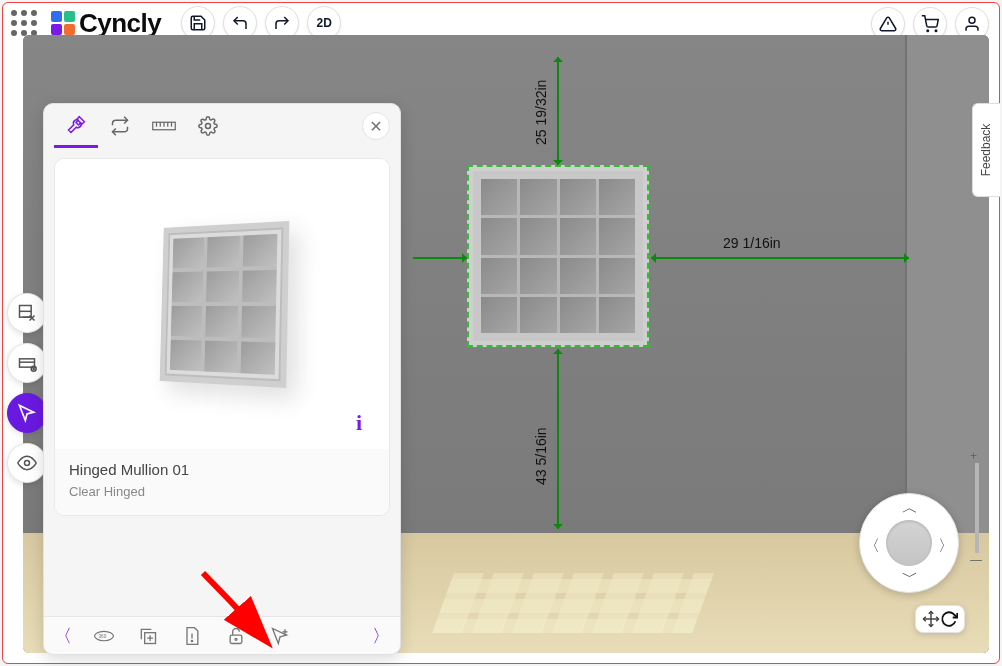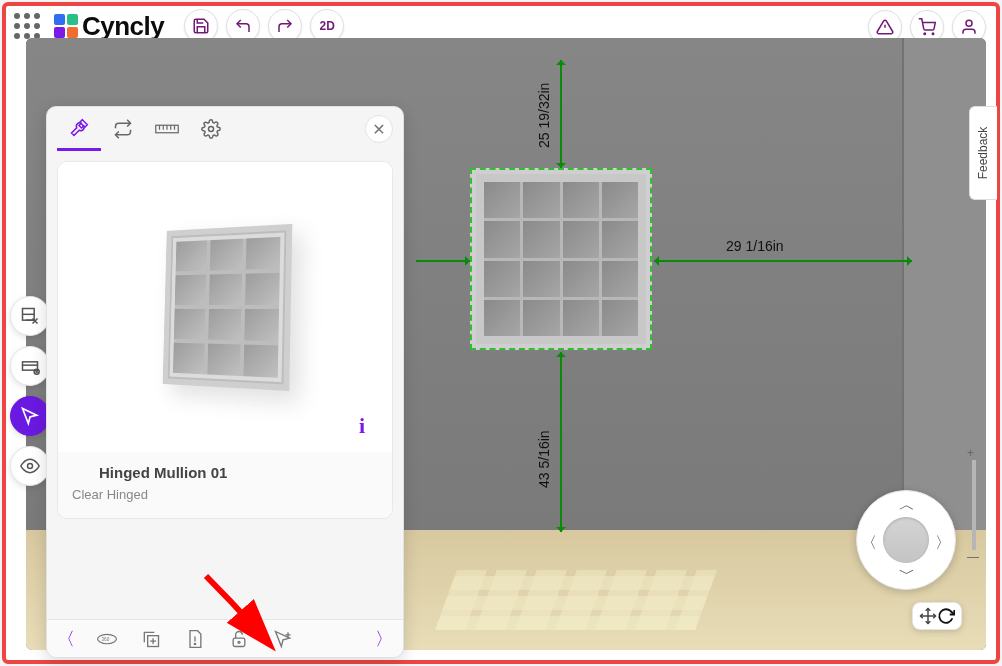--- a/index.html
+++ b/index.html
@@ -1,30 +1,30 @@
 <!DOCTYPE html>
 <html><head>
 <meta charset="utf-8">
 <style>
   * { box-sizing: border-box; margin: 0; padding: 0; }
   html, body { width: 1002px; height: 666px; overflow: hidden; font-family: Arial, Helvetica, sans-serif; }
   body { background: #f4f4f4; }
 
-  .frame { position: absolute; top: 2px; left: 2px; width: 998px; height: 662px; border: 4px solid #ef4444; border-radius: 6px; background: #fff; }
+  .frame { position: absolute; top: 2px; left: 2px; width: 998px; height: 662px; border: 1px solid #ef4444; border-radius: 6px; background: #fff; }
 
   
   .topbar { position: absolute; top: 0; left: 0; right: 0; height: 40px; display: flex; align-items: center; padding-left: 8px; }
   .grip { width: 30px; display: grid; grid-template-columns: repeat(3,6px); grid-template-rows: repeat(3,6px); gap: 4px; margin-right: 10px; }
   .grip span { width: 6px; height: 6px; background: #666; border-radius: 50%; }
   .logo { display: flex; align-items: center; gap: 4px; }
   .logo-mark { width: 24px; height: 24px; position: relative; }
   .logo-mark span { position: absolute; width: 11px; height: 11px; border-radius: 2px; }
   .logo-text { font-size: 26px; font-weight: 600; color: #0c0c0c; letter-spacing: -0.5px; }
 
-  .round-btn { width: 34px; height: 34px; border-radius: 50%; background: #fff; border: 1px solid #e0e0e0; box-shadow: 0 1px 2px rgba(0,0,0,0.1); display: flex; align-items: center; justify-content: center; cursor: pointer; color: #701a75; }
+  .round-btn { width: 34px; height: 34px; border-radius: 50%; background: #fff; border: 1px solid #e0e0e0; box-shadow: 0 1px 2px rgba(0,0,0,0.1); display: flex; align-items: center; justify-content: center; cursor: pointer; color: #0f172a; }
   .tb-group { display: flex; gap: 8px; margin-left: 20px; }
   .tb-right { position: absolute; right: 10px; top: 4px; display: flex; gap: 8px; }
   .round-2d { font-size: 12px; font-weight: bold; }
 
   
   .canvas3d { position: absolute; top: 32px; left: 20px; right: 10px; bottom: 10px; border-radius: 6px; overflow: hidden; background: #7d7d7d; }
   .floor { position: absolute; left: 0; right: 0; bottom: 0; height: 120px; background: linear-gradient(0deg, #e8ddb8 0%, #d7c89f 100%); }
   .back-wall { position: absolute; left: 0; right: 84px; top: 0; bottom: 120px; background: linear-gradient(180deg, #868686 0%, #7a7a7a 100%); }
   .side-wall { position: absolute; right: 0; top: 0; bottom: 0; width: 84px; background: #8f8f8f; }
   .side-wall::before { content: ""; position: absolute; left: 0; top: 0; bottom: 0; width: 2px; background: rgba(0,0,0,0.2); }
@@ -76,21 +76,21 @@
   .panel-body { flex:1; padding: 10px 10px 0 10px; overflow:hidden; position:relative; }
   .panel-footer { height: 38px; border-top:1px solid #e6e6e6; display:flex; align-items:center; padding:0 10px; gap:20px; background:#fafafa; border-radius:0 0 10px 10px;}
   .panel-footer .chevron { color:#7a19e8; font-size:18px; cursor:pointer; }
   .panel-footer .ftool { color:#777; cursor:pointer; display:flex; align-items:center; justify-content:center; width:24px;}
 
   .card { background:#fff; border:1px solid #e8e8e8; border-radius:10px; overflow:hidden;}
   .thumb { height: 290px; display:flex; align-items:center; justify-content:center; position:relative; background:#fff;}
   .info-i { position:absolute; right:16px; bottom:12px; width:28px; height:28px; border-radius:50%; display:flex; align-items:center; justify-content:center; color:#7a19e8; font-weight:bold; font-family:Georgia, serif; font-size:22px; cursor:pointer;}
 
   .card-meta { padding: 12px 14px 16px; background:#fafafa;}
-  .card-title { font-size:15px; font-weight:700; color:#444; margin-bottom:6px;margin-left:27px;}
+  .card-title { font-size:15px; font-weight:400; color:#444; margin-bottom:6px;}
   .card-sub { font-size:13px; color:#888;}
 
   
   .thumb-win { width: 140px; height: 160px; position: relative; transform: perspective(700px) rotateY(-26deg) rotateX(3deg); }
   .thumb-win .outer { position:absolute; inset:0; background:#dcdcdc; border:6px solid #cfcfcf; box-shadow: 10px 10px 22px rgba(0,0,0,0.12), inset 0 0 0 2px #bdbdbd; }
   .thumb-win .grd { position:absolute; inset:6px; display:grid; grid-template-columns:repeat(3,1fr); grid-template-rows:repeat(4,1fr); gap:4px; background:#bdbdbd;}
   .thumb-win .grd span { background: linear-gradient(135deg,#9c9c9c,#c0c0c0);}
 
   
   .dpad-wrap { position:absolute; right:20px; bottom: 20px; width: 120px; height: 140px; z-index:5; }

